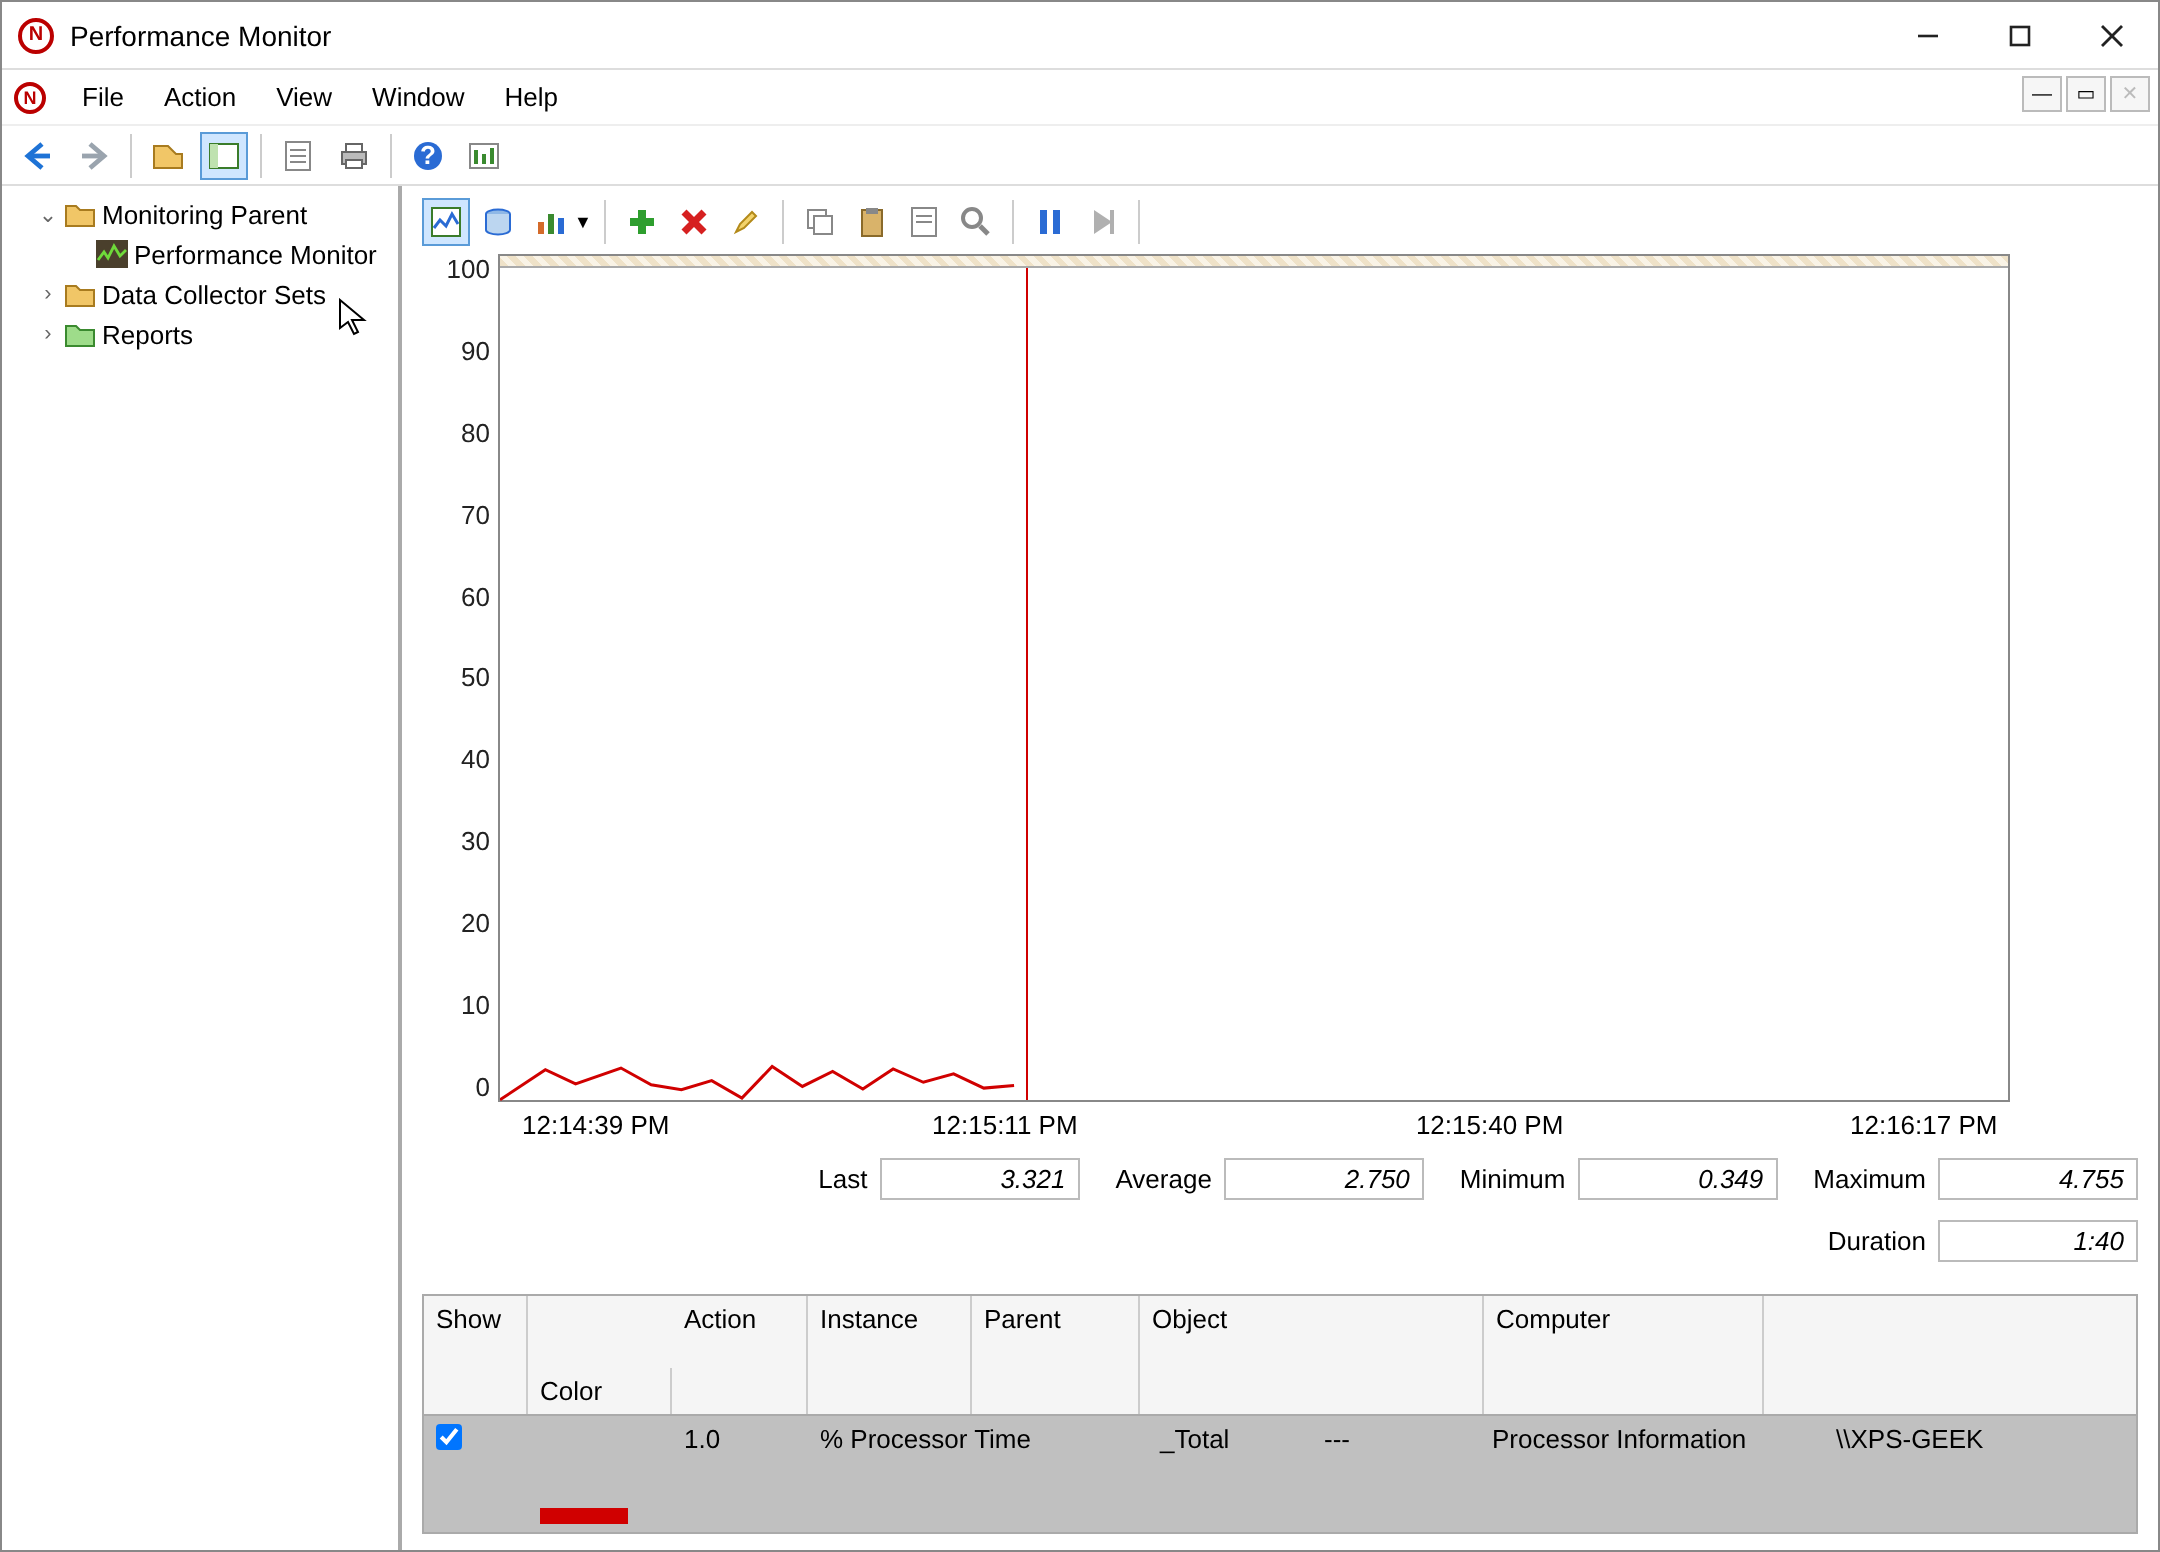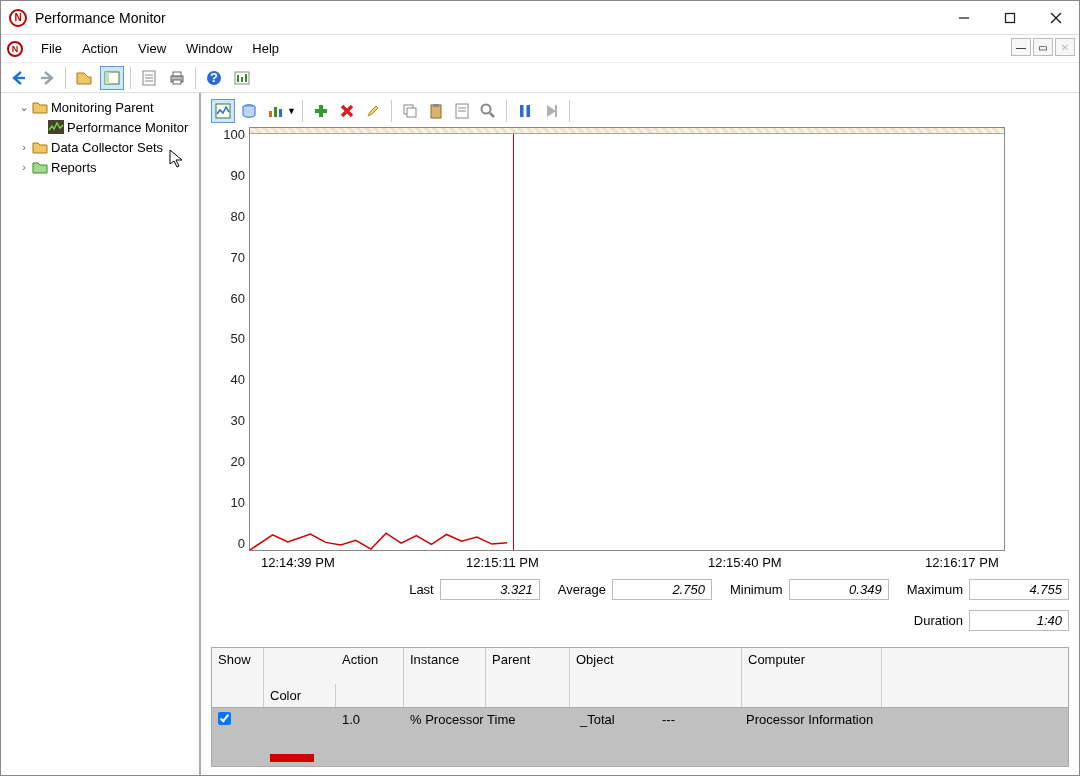--- a/index.html
+++ b/index.html
@@ -364,20 +364,21 @@
       <div class="ct-row">
         <div class="col-show"><input type="checkbox" checked="" style=""></div>
         <div class="col-color">
             <div class="color-swatch"></div>
           </div>
         <div class="col-scale">1.0</div>
         <div class="col-counter">% Processor Time</div>
         <div class="col-instance">_Total</div>
         <div class="col-parent">---</div>
         <div class="col-object">Processor Information</div>
+        <div class="col-computer">\\XPS-GEEK</div>
       </div>
     </div>
 
   </div>
 </div>
 
 <svg class="cursor" width="18" height="20">
     <path d="M1 1 L1 15 L5 12 L8 18 L10 17 L7 11 L13 11 Z" fill="#fff" stroke="#000" stroke-width="1"></path>
   </svg>
 

